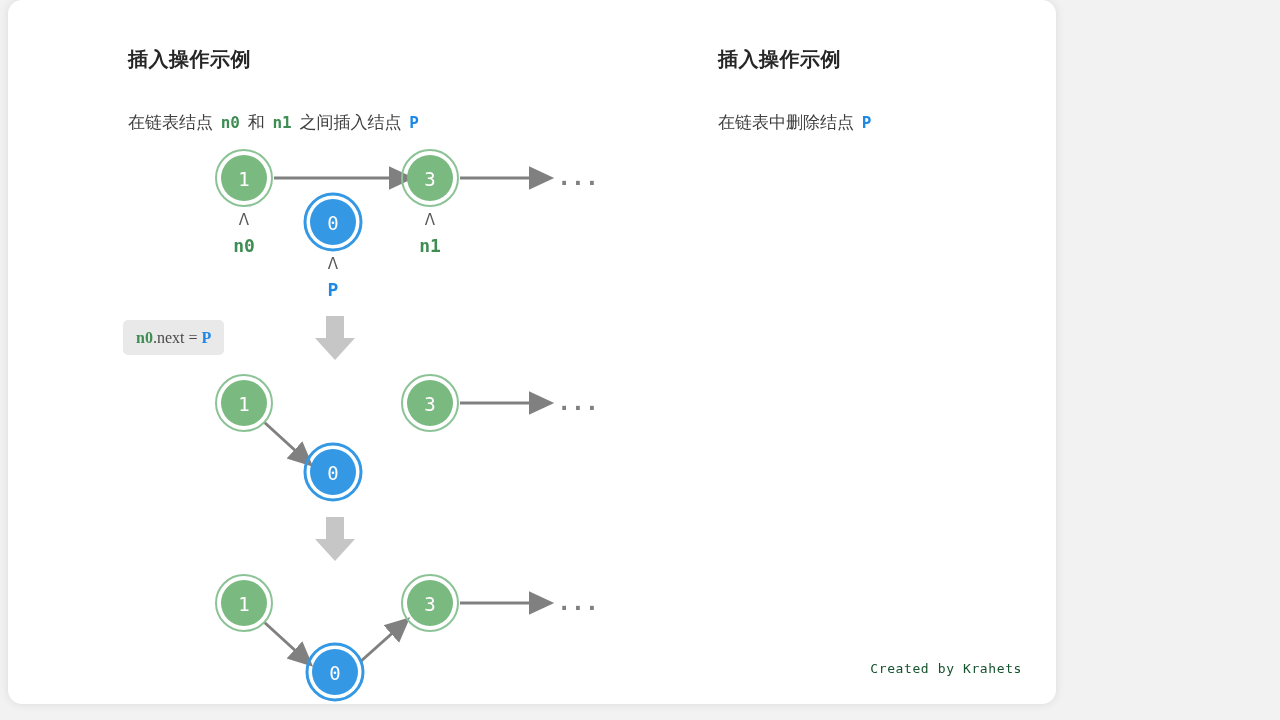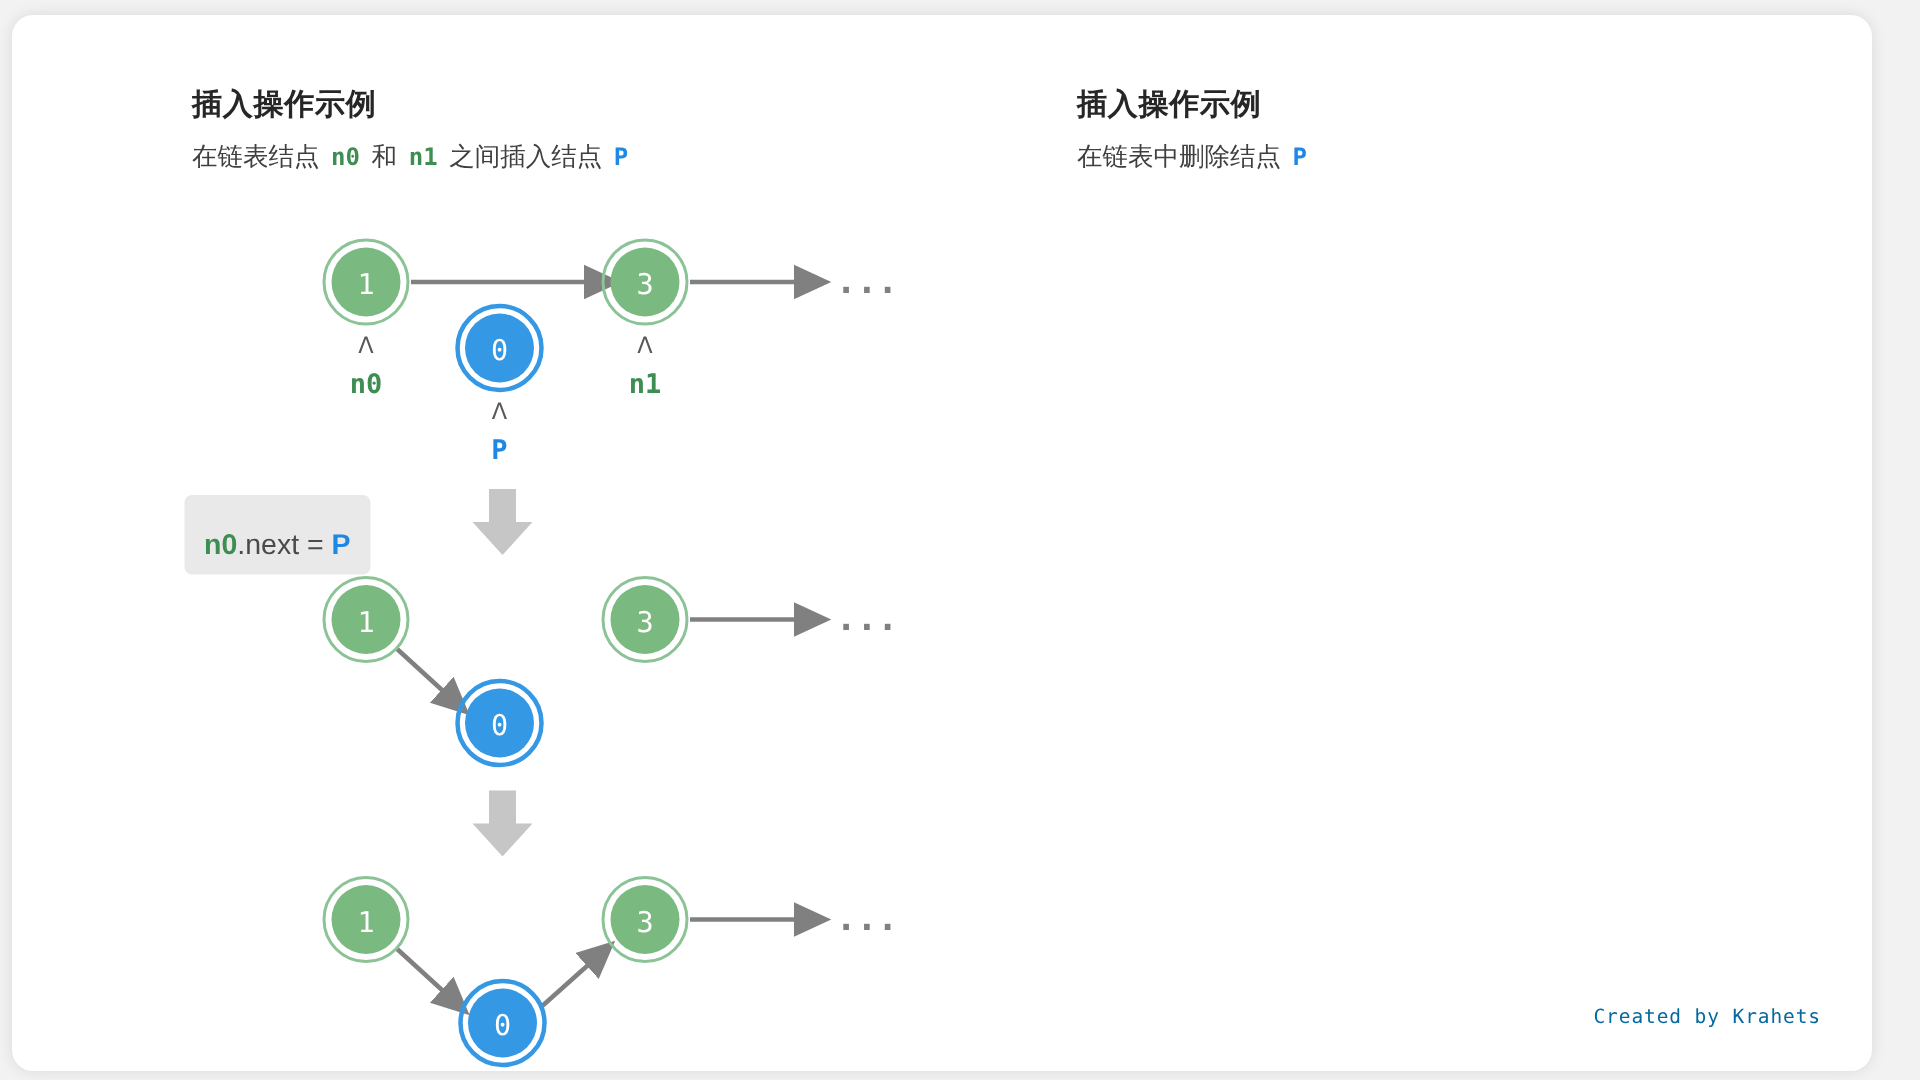--- a/index.html
+++ b/index.html
@@ -3,69 +3,70 @@
 <meta charset="utf-8">
 <style>
   html,body{margin:0;padding:0;}
   body{
     width:1280px;height:720px;
     background:#f2f2f2;
     font-family:"Liberation Sans", sans-serif;
     overflow:hidden;
   }
   .card{
-    position:absolute;left:8px;top:10px;
-    width:1240px;height:704px;
+    position:absolute;left:8px;top:0;
+    width:1048px;height:704px;
     background:#ffffff;
     border-radius:14px;
     box-shadow:0 0 10px rgba(0,0,0,0.10);
   }
   .panel{position:absolute;top:0;height:704px;}
   .panel-left{left:0;width:632px;}
   .panel-right{left:592px;width:672px;}
 
   .h-title{
     position:absolute;
     font-size:20px;font-weight:bold;color:#262626;
     letter-spacing:0.5px;
     white-space:nowrap;
   }
   .h-sub{
     position:absolute;
     font-size:17px;color:#3f3f3f;
     white-space:nowrap;
+    margin-top:28px;
   }
   .h-sub .mono{
     font-family:"DejaVu Sans Mono", monospace;
     font-weight:bold;font-size:16px;
     padding:0 3px;
   }
   .g{color:#3e8e53;}
   .b{color:#1e88e5;}
 
   .codebox{
     position:absolute;
     background:#e9e9e9;
     border-radius:5px;
-    padding:22px 13px 7px 13px;
-    font-family:Liberation Sans, sans-serif;
-    font-size:19px;
+    padding:8px 13px 7px 13px;
+    font-family:Liberation Serif, serif;
+    font-size:16px;
     color:#4a4a4a;
     white-space:nowrap;
     line-height:1.25;
   }
   .codebox b{font-weight:bold;}
 
   svg{position:absolute;overflow:visible;}
   .dgm{position:absolute;}
 
   .footer{
     position:absolute;right:34px;bottom:28px;
     font-family:"DejaVu Sans Mono", monospace;
-    font-size:13px;color:#0369a1;
+    font-size:13px;color:#14532d;
     letter-spacing:0.6px;
     white-space:nowrap;
   }
 </style>
 </head>
 <body>
 
 <div class="card">
 
   <div class="panel panel-left">

